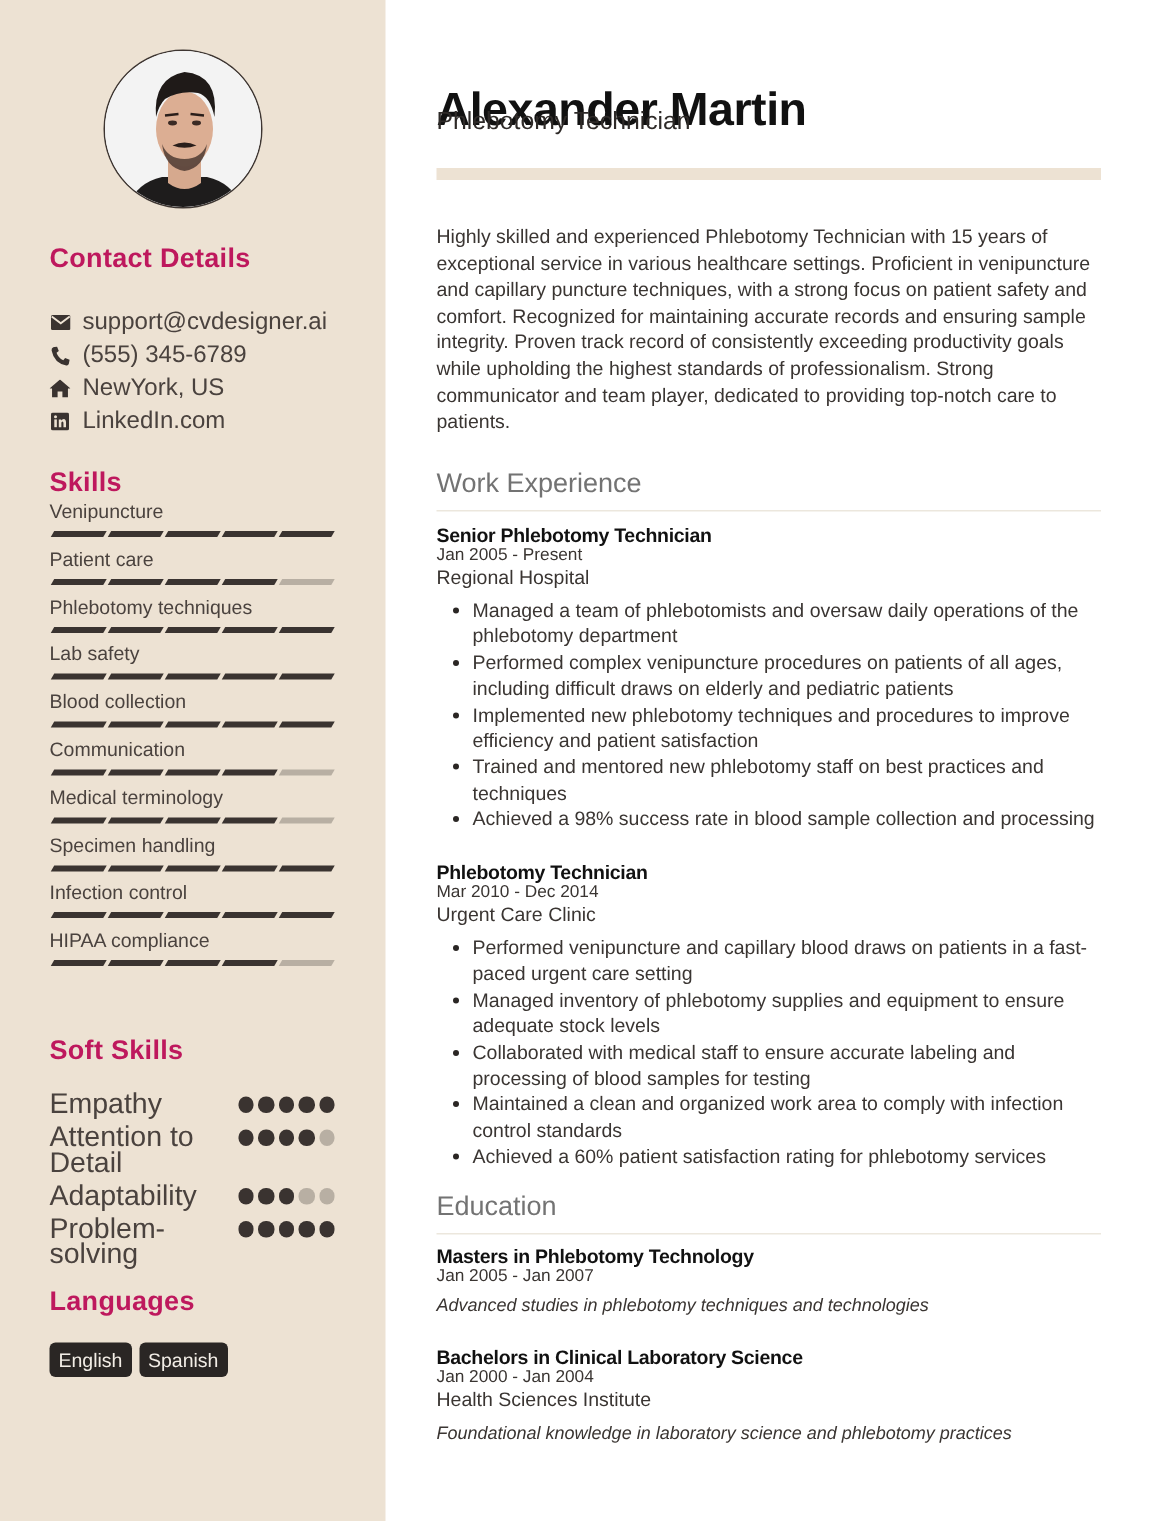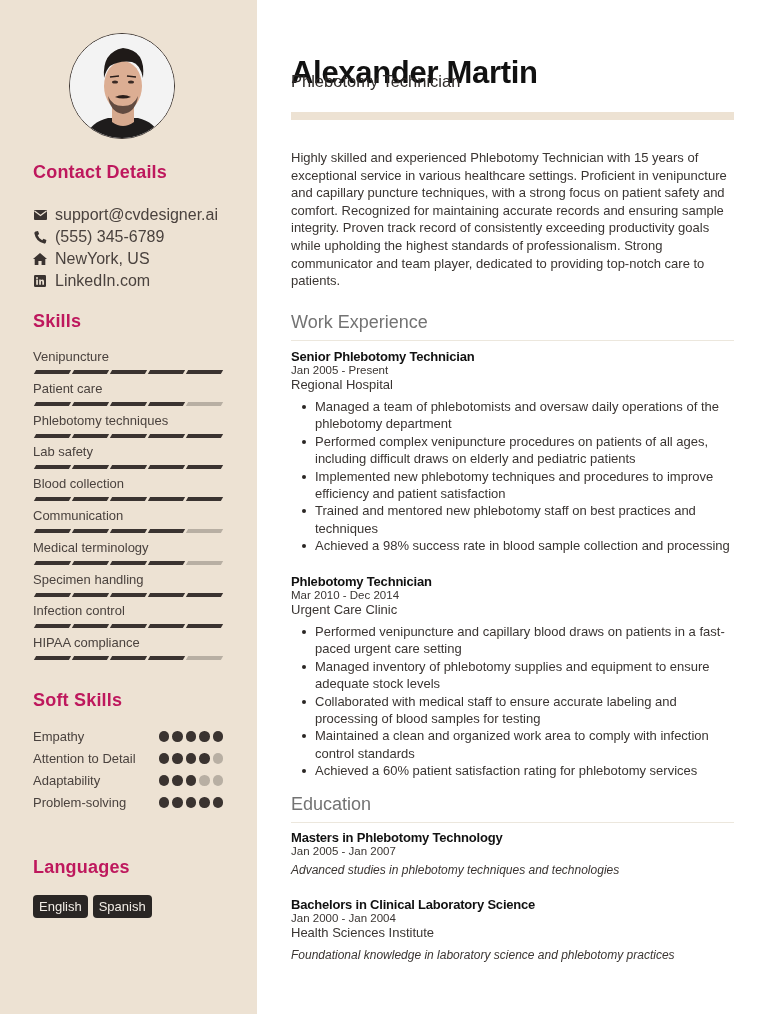--- a/index.html
+++ b/index.html
@@ -16,29 +16,29 @@
     background: #f4f4f4;
   }
   .side-h {
     position: absolute; left: 33px; font-size: 18px; font-weight: 600;
     color: #be185d; letter-spacing: 0.2px;
   }
   .contact-list { position: absolute; left: 33px; top: 204px; }
   .contact-item { display: flex; align-items: center; height: 22px; font-size: 16px; color: #4a423e; }
   .contact-item .ic { width: 14px; height: 14px; margin-right: 8px; display: inline-flex; align-items: center; justify-content: center; }
 
-  .skills { position: absolute; left: 33px; top: 349px; width: 190px; }
+  .skills { position: absolute; left: 33px; top: 333px; width: 190px; }
   .skill { height: 31.8px; }
   .skill-label { font-size: 13px; color: #4a423e; line-height: 16px; }
   .bars { display: flex; gap: 3px; margin-top: 5px; padding-left: 2px; }
   .bar { width: 35px; height: 4px; background: #3a3330; transform: skewX(-30deg); }
   .bar.off { background: #b8afa3; }
 
   .softs { position: absolute; left: 33px; top: 728px; width: 190px; }
-  .soft { display: flex; justify-content: space-between; font-size: 13px; color: #4a423e; line-height: 17px; margin-bottom: 5px; }
+  .soft { display: flex; justify-content: space-between; font-size: 19px; color: #4a423e; line-height: 17px; margin-bottom: 5px; }
   .soft-label { width: 110px; }
   .dots { display: flex; gap: 3px; padding-top: 3px; }
   .dot { width: 10.5px; height: 10.5px; border-radius: 50%; background: #3a3330; }
   .dot.off { background: #b8afa3; }
 
   .langs { position: absolute; left: 33px; top: 895px; display: flex; gap: 5px; }
   .lang { background: #2a2624; color: #f2ede6; font-size: 13px; padding: 3px 6px; border-radius: 4px; line-height: 17px; }
 
   .main { position: absolute; left: 291px; top: 0; width: 443px; }
   .name { position: absolute; top: 34px; left: 0; font-size: 31px; font-weight: 600; color: #111; letter-spacing: -0.3px; white-space: nowrap; margin-top: 21px; }

